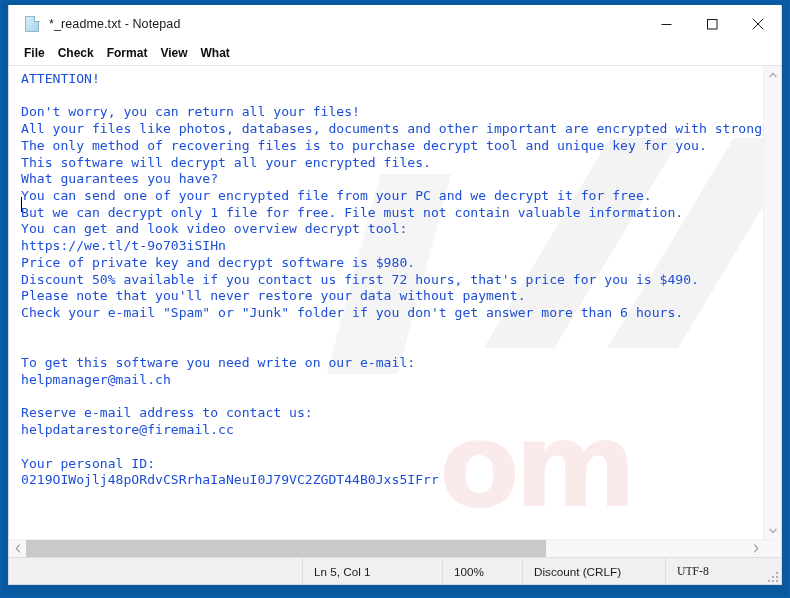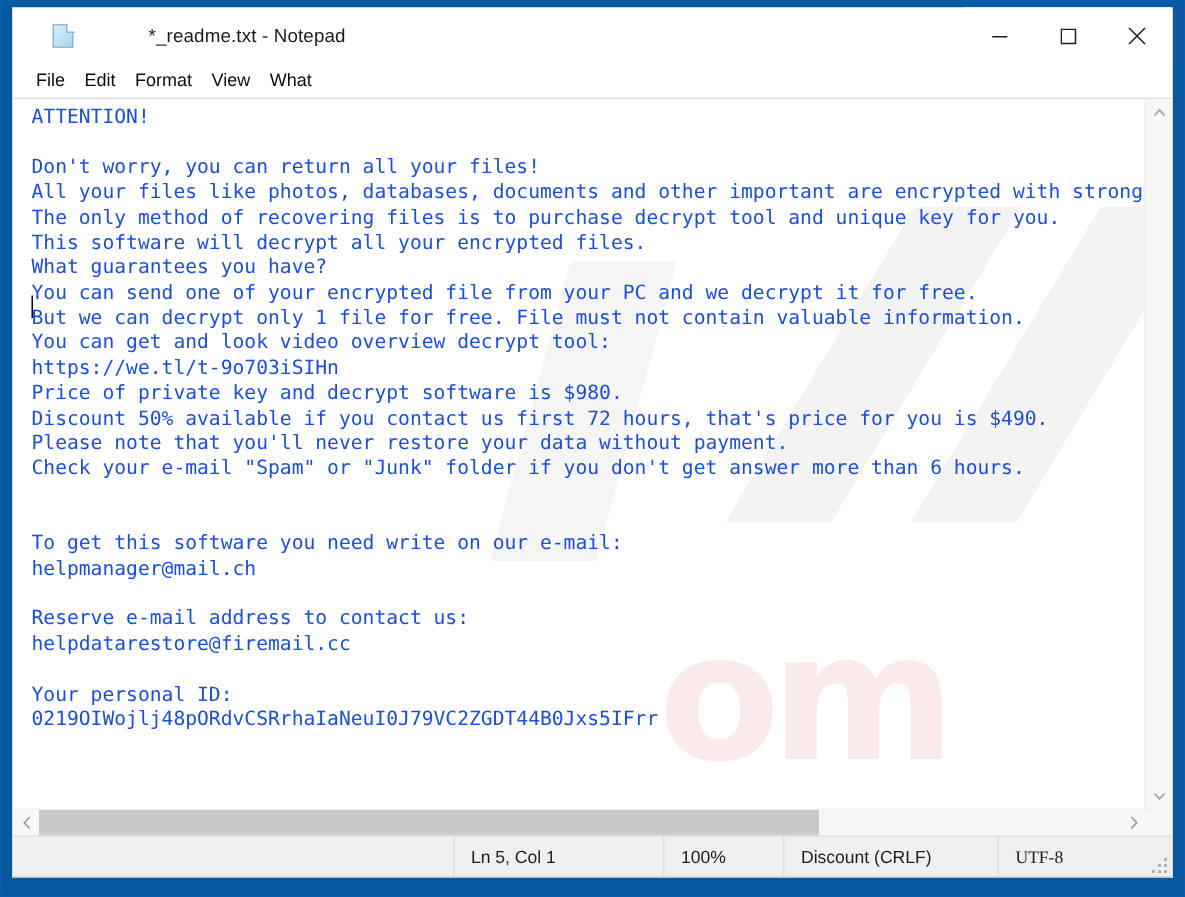--- a/index.html
+++ b/index.html
@@ -26,21 +26,21 @@
     box-sizing:border-box;
     border:1px solid #d8d8d8;
     border-top:none;
     display:flex;flex-direction:column;
   }
   
   #title-bar{
     height:38px;min-height:38px;background:#ffffff;
     display:flex;align-items:center;position:relative;
   }
-  #title-left{display:flex;align-items:center;padding-left:26px;flex:1;min-width:0;gap:40px;}
+  #title-left{display:flex;align-items:center;padding-left:16px;flex:1;min-width:0;}
   #app-icon{
     width:17px;height:17px;margin-right:7px;flex:none;position:relative;
   }
   #app-icon .pg{
     position:absolute;left:0;top:0;width:14px;height:16px;
     background:linear-gradient(135deg,#d9edf7 0%,#bfe0f2 55%,#a9d4ec 100%);
     border:1px solid #8fb8cf;
     box-sizing:border-box;
   }
   #app-icon .fold{
@@ -53,21 +53,21 @@
   }
   #win-controls{display:flex;height:38px;flex:none;}
   .win-btn{
     width:46px;height:38px;display:flex;align-items:center;justify-content:center;
     cursor:default;background:#ffffff;
   }
   .win-btn svg{display:block;}
   
   #menu-bar{
     height:22px;min-height:22px;background:#ffffff;
-    display:flex;align-items:center;padding-left:9px;
+    display:flex;align-items:center;padding-left:9px;font-weight:bold;
   }
   .menu-item{
     font-size:12px;color:#0b0b0b;padding:2px 7px 3px 6px;cursor:default;
     line-height:15px;
   }
   
   #editor-region{
     flex:1;position:relative;display:flex;flex-direction:column;min-height:0;
     border-top:1px solid #e2e2e2;
   }
@@ -180,21 +180,21 @@
           <svg width="12" height="12" viewBox="0 0 12 12">
             <line x1="0.7" y1="0.7" x2="11.3" y2="11.3" stroke="#1a1a1a" stroke-width="1"></line>
             <line x1="11.3" y1="0.7" x2="0.7" y2="11.3" stroke="#1a1a1a" stroke-width="1"></line>
           </svg>
         </div>
       </div>
     </div>
 
     <div id="menu-bar">
       <div class="menu-item">File</div>
-      <div class="menu-item">Edit</div>
+      <div class="menu-item">Check</div>
       <div class="menu-item">Format</div>
       <div class="menu-item">View</div>
       <div class="menu-item">What</div>
     </div>
 
     <div id="editor-region">
       <div id="editor-row">
 
         <div id="text-area">
           <div class="wm" id="wm-4"></div>

